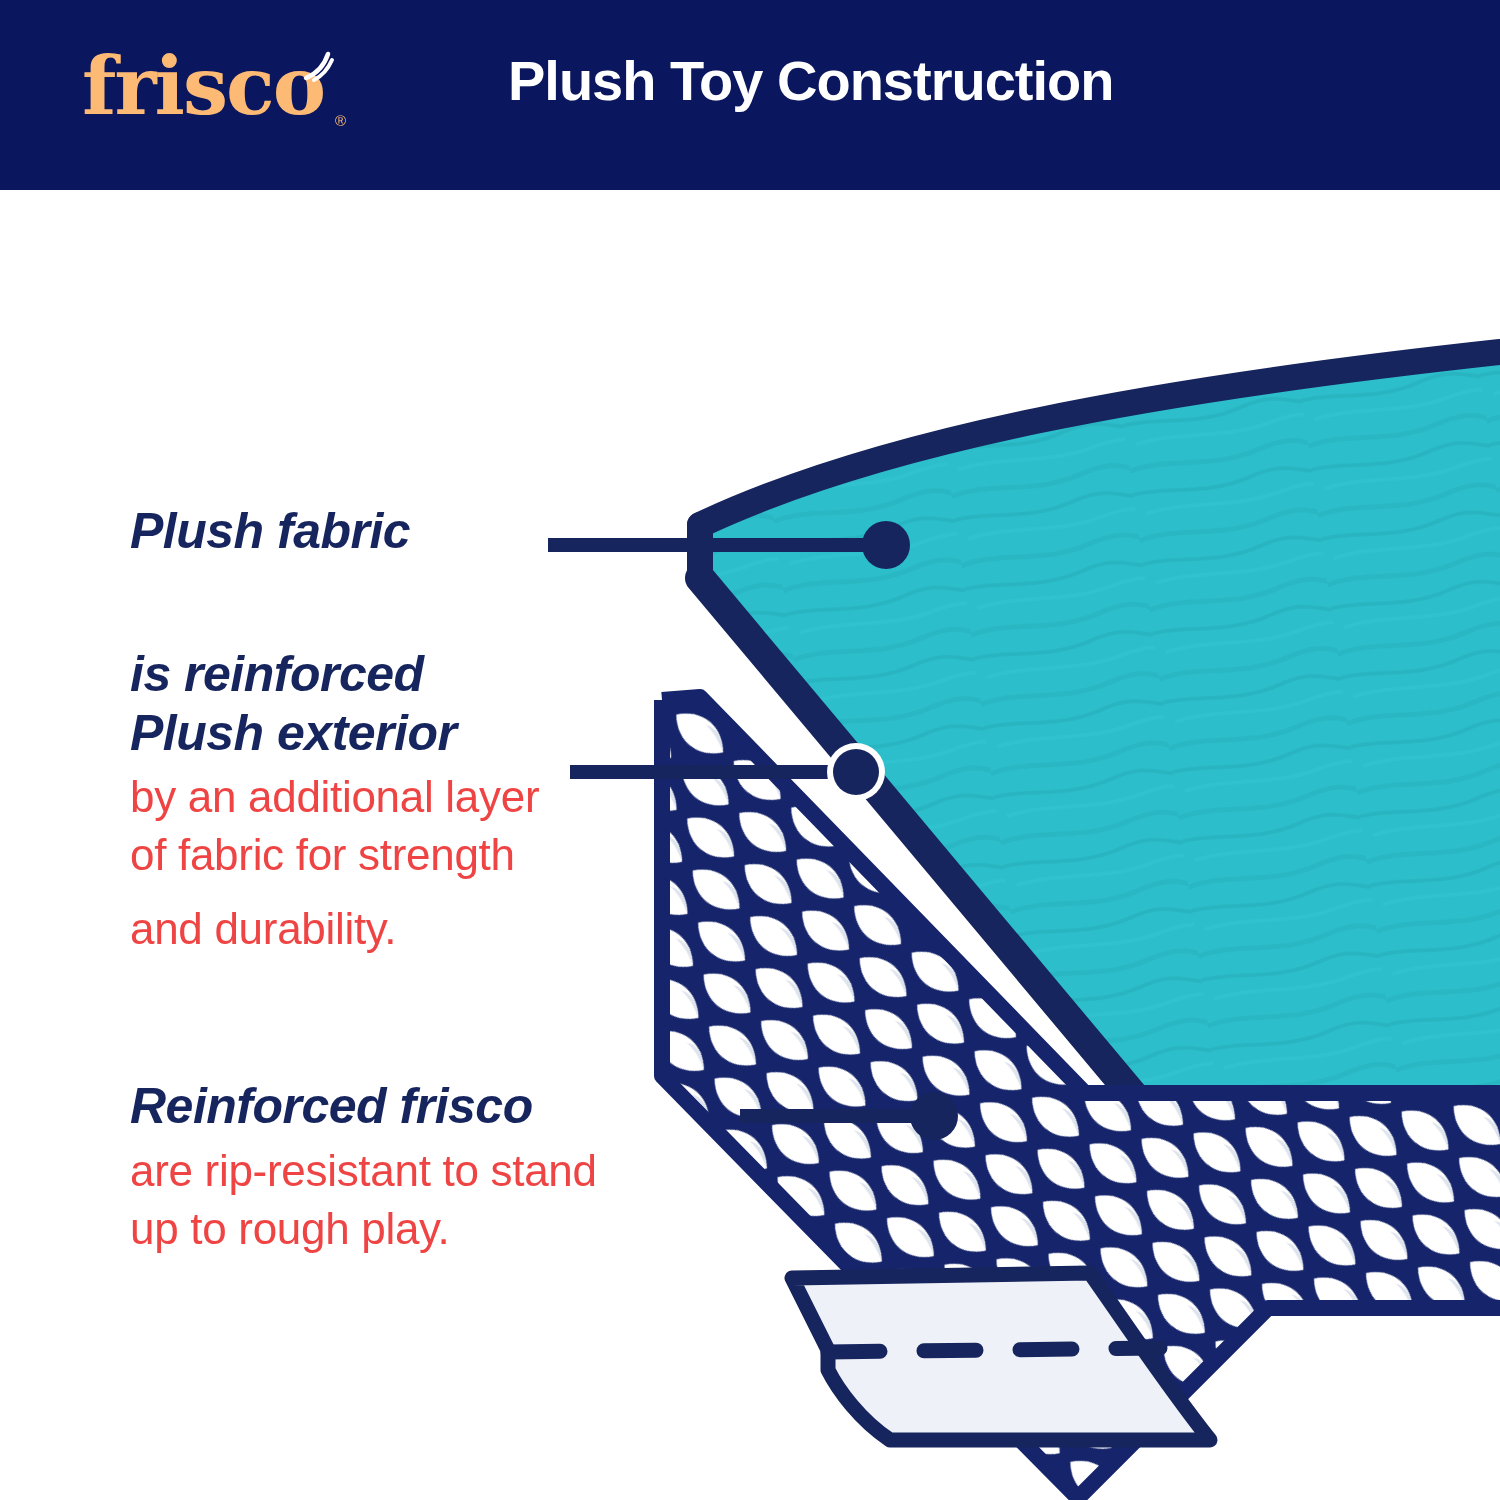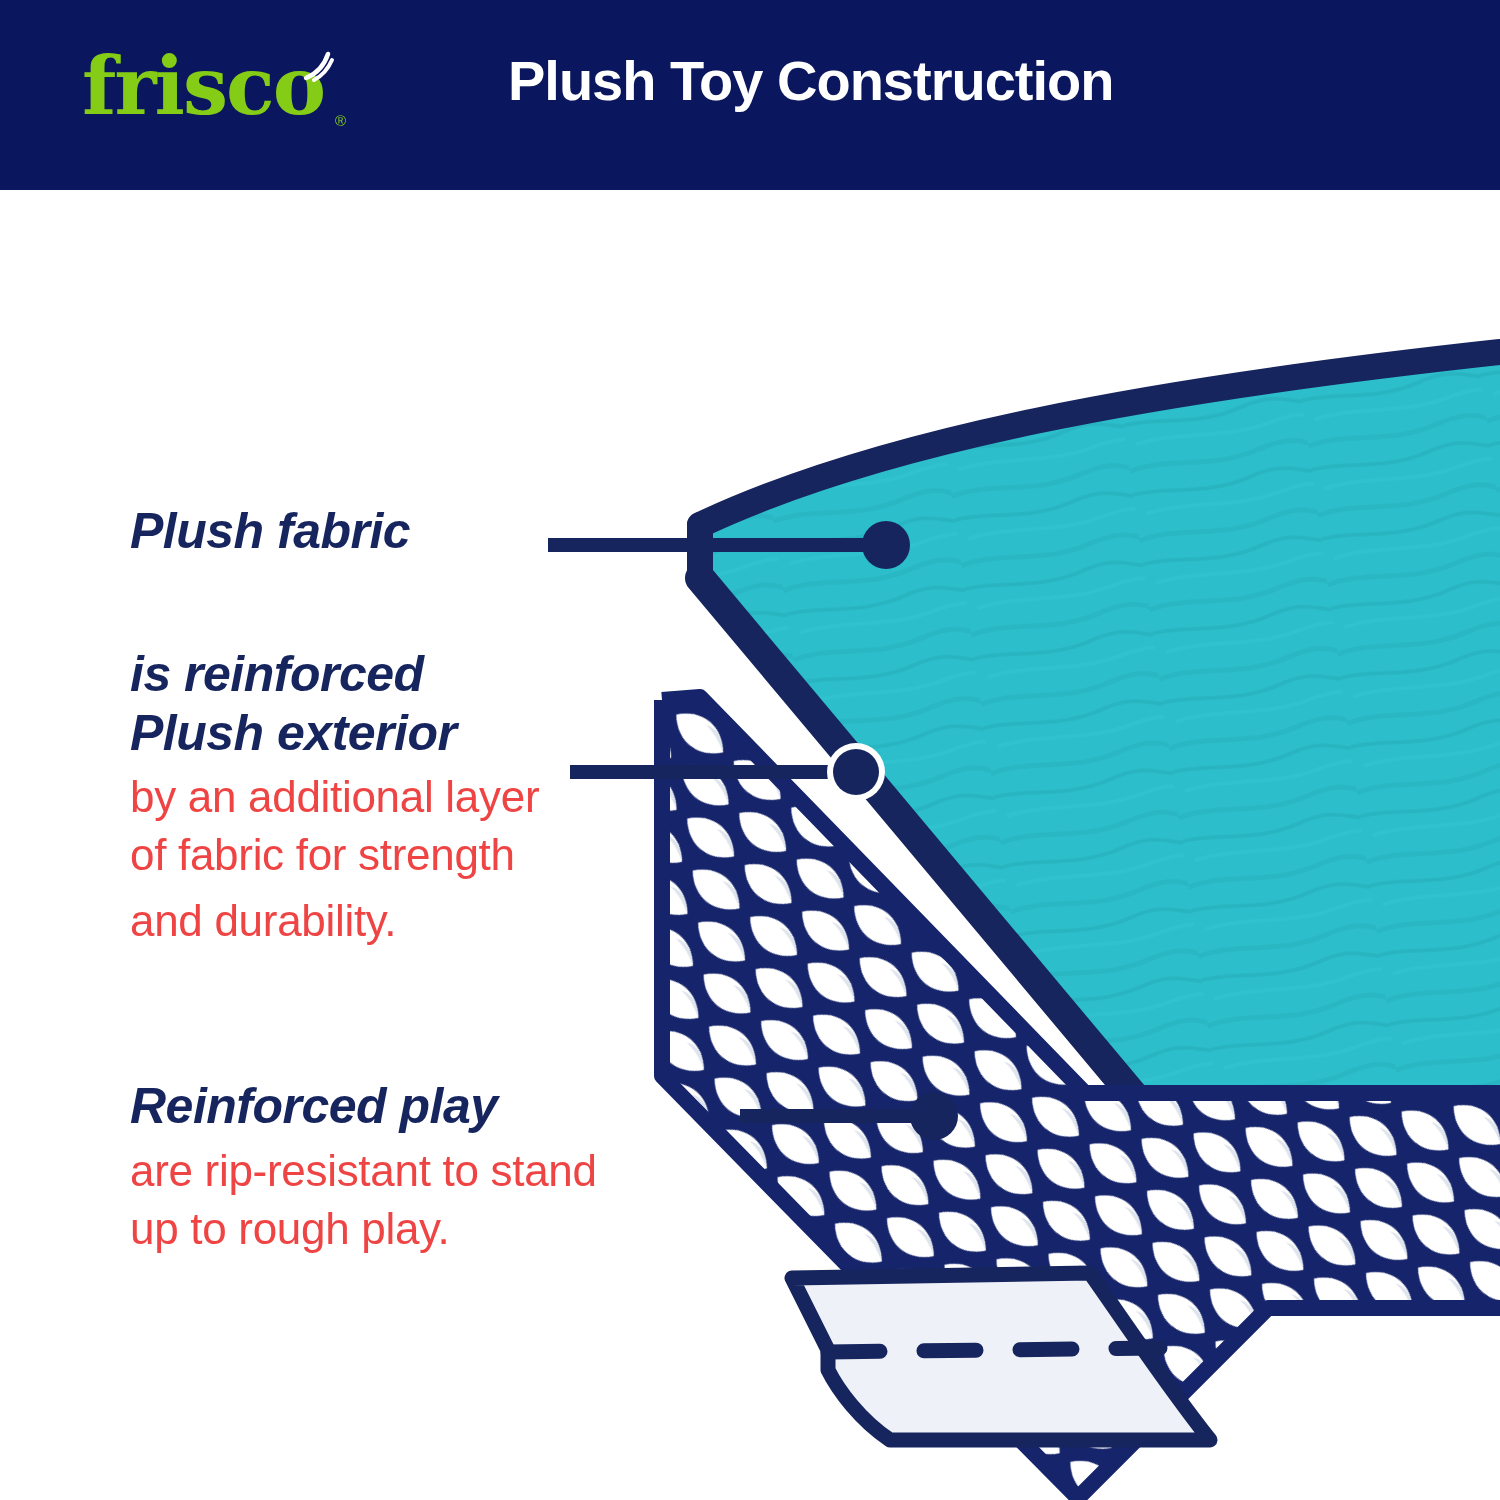--- a/index.html
+++ b/index.html
@@ -16,21 +16,21 @@
     position:absolute;
     left:0; top:0;
     width:1500px; height:190px;
     background:#0a165e;
     display:flex;
     align-items:center;
   }
   #brand-logo {
     position:absolute;
     left:82px; top:46px;
-    color:#84cc16;
+    color:#fdba74;
     font-family:"DejaVu Serif", serif;
     font-weight:700;
     font-size:80px;
     letter-spacing:-2px;
     line-height:1;
     user-select:none;
   }
   #brand-logo .swoosh {
     position:absolute;
     right:-12px; top:4px;
@@ -279,20 +279,20 @@
 
 <div class="callout" id="callout-plush-fabric">
   <div class="head">Plush fabric</div>
 </div>
 
 <div class="callout" id="callout-plush-exterior">
   <div class="head">is reinforced</div>
   <div class="head">Plush exterior</div>
   <div class="body">by an additional layer</div>
   <div class="body" style="margin-top:0">of fabric for strength</div>
-  <div class="body" style="margin-top:8px">and durability.</div>
+  <div class="body" style="margin-top:16px">and durability.</div>
 </div>
 
 <div class="callout" id="callout-reinforced-seams">
-  <div class="head">Reinforced play</div>
+  <div class="head">Reinforced frisco</div>
   <div class="body">are rip-resistant to stand</div>
   <div class="body" style="margin-top:0">up to rough play.</div>
 </div>
 
 </body></html>

